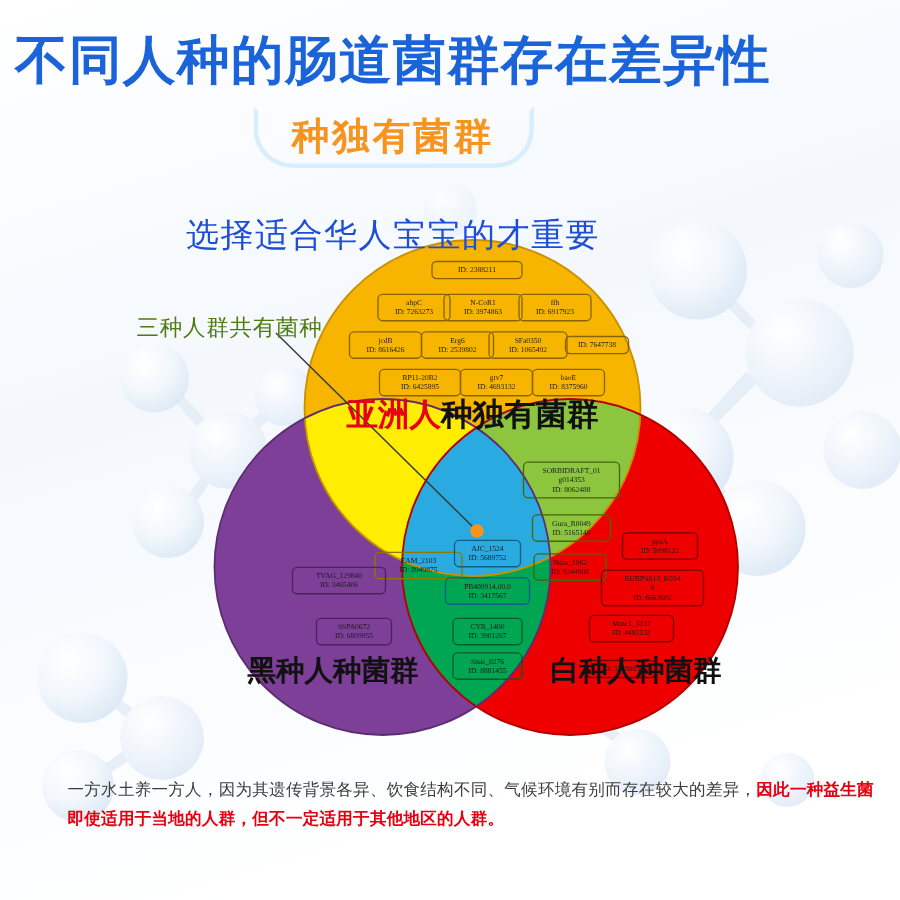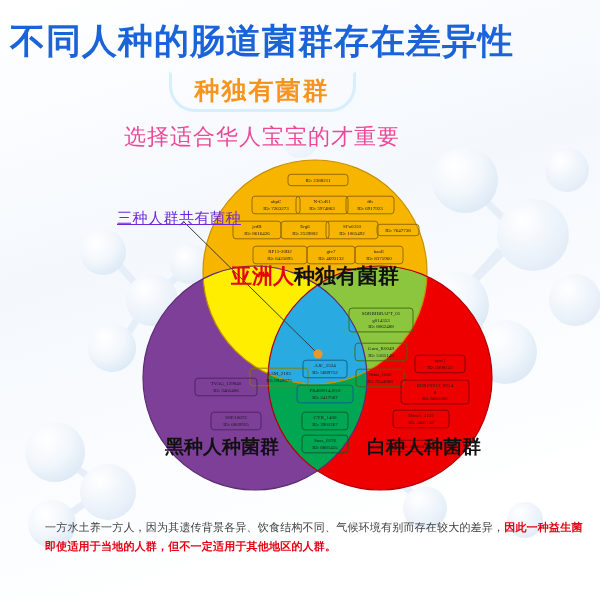--- a/index.html
+++ b/index.html
@@ -20,29 +20,29 @@
   .badge{
     position:relative;display:inline-block;padding:3px 26px 5px 26px;
     font-size:25px;font-weight:bold;color:#f7941d;letter-spacing:2px;
   }
   .badge .badge-arc{
     position:absolute;left:0;top:0;width:100%;height:100%;
     border:3px solid #d7eefc;border-top-color:transparent;
     border-radius:0 0 26px 26px;box-sizing:border-box;pointer-events:none;
   }
   .sub-title{
-    margin-top:10px;font-size:22px;color:#ec4899;letter-spacing:1px;
+    margin-top:30px;font-size:22px;color:#1d4ed8;letter-spacing:1px;
   }
   
   #venn{position:absolute;left:0;top:0;z-index:2;}
   .venn-label{font-weight:bold;}
   
   .annotation{
-    position:absolute;left:117px;top:209px;z-index:4;
-    font-size:15px;color:#6d28d9;white-space:nowrap;letter-spacing:0.5px;text-decoration:underline;
+    position:absolute;left:91px;top:209px;z-index:4;
+    font-size:15px;color:#4d7c0f;white-space:nowrap;letter-spacing:0.5px;
   }
   
   .footer{
     position:absolute;left:32px;top:518px;width:540px;z-index:4;
     font-size:11px;line-height:1.72;color:#3c3c3c;letter-spacing:0.2px;margin-left:13px;
   }
   .footer .hl{color:#e60012;font-weight:bold;}
 </style>
 </head>
 <body>

